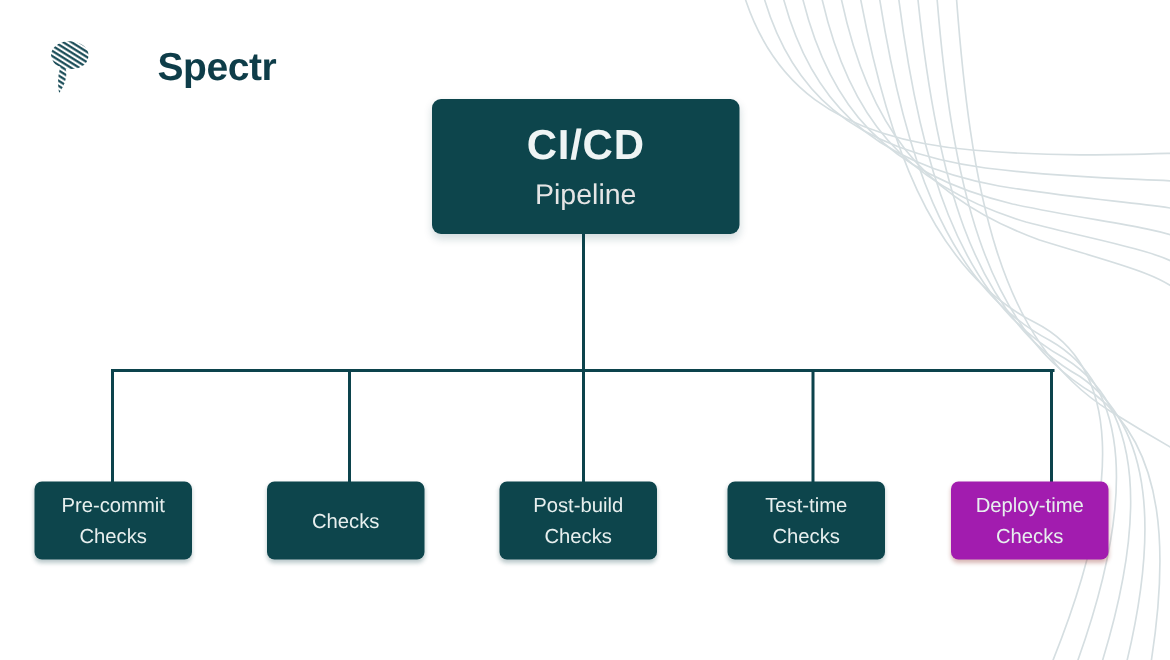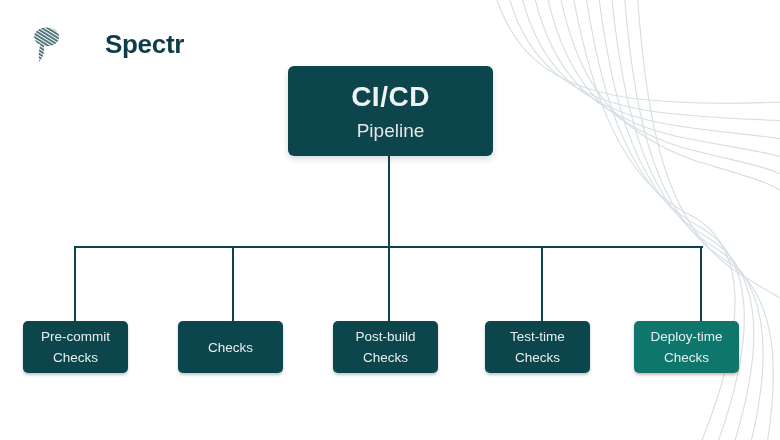--- a/index.html
+++ b/index.html
@@ -39,21 +39,21 @@
   .root-subtitle{font-size:19px;font-weight:400;color:#e5e5e5;margin-top:7px;}
   .child{
     top:321px;width:105px;height:52px;font-size:13.5px;line-height:21px;
     box-shadow:0 2px 3px rgba(10,60,70,.28);
   }
   .child span{display:block;}
   .child-1{left:23px}
   .child-2{left:178px}
   .child-3{left:333px}
   .child-4{left:485px}
-  .child-5{left:634px;background:#0f766e;box-shadow:0 2px 3px rgba(130,25,20,.32);}
+  .child-5{left:634px;background:#a21caf;box-shadow:0 2px 3px rgba(130,25,20,.32);}
 </style>
 </head>
 <body>
 
 <div class="canvas">
 
   <svg class="waves" viewBox="0 0 780 440" aria-hidden="true">
     <g fill="none" stroke="#d5dee1" stroke-width="1.1" stroke-linecap="round">
       <path d="M 494 -10 C 512 55, 556 92, 648 100 C 706 105, 752 103, 788 102"></path>
       <path d="M 507 -10 C 525 61, 568 100, 657 112 C 713 119, 757 119, 788 121"></path>

